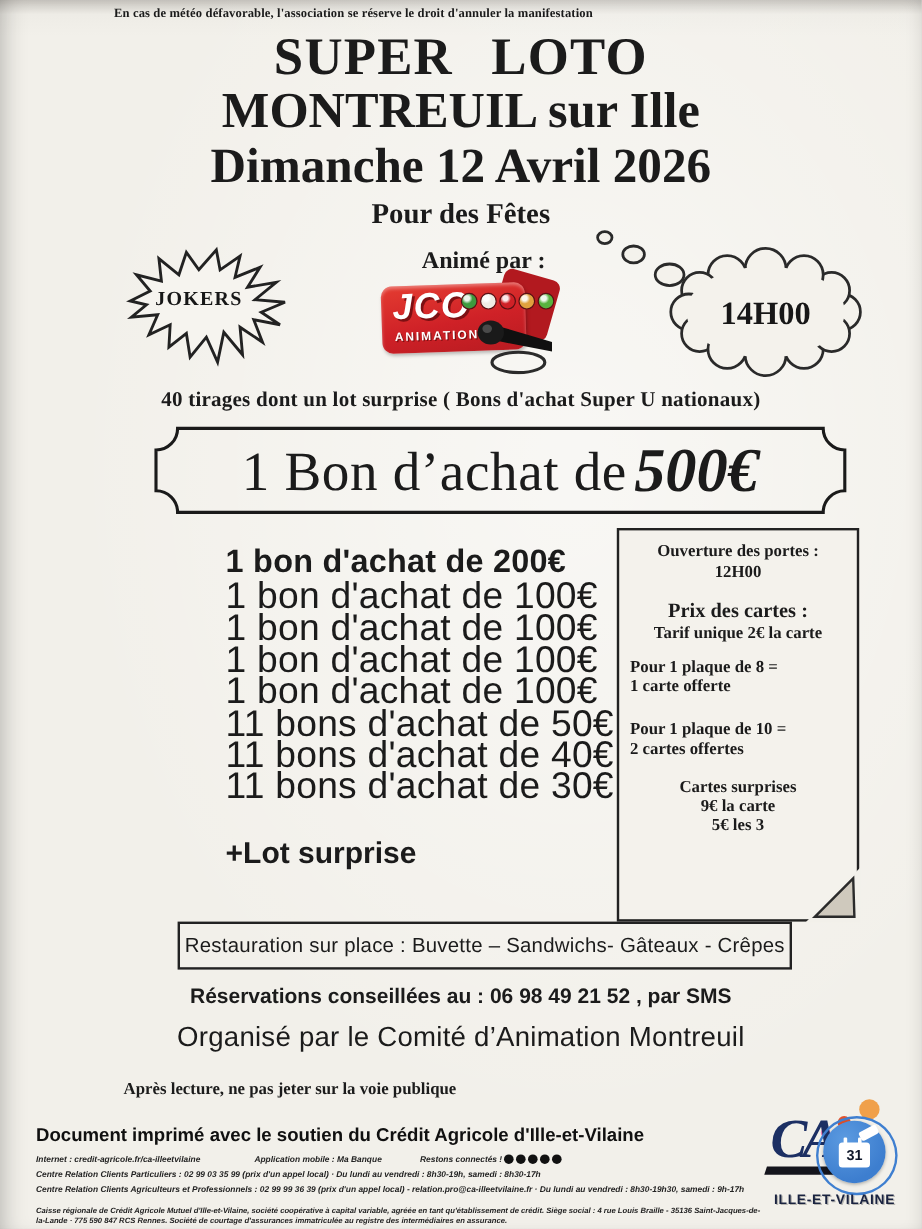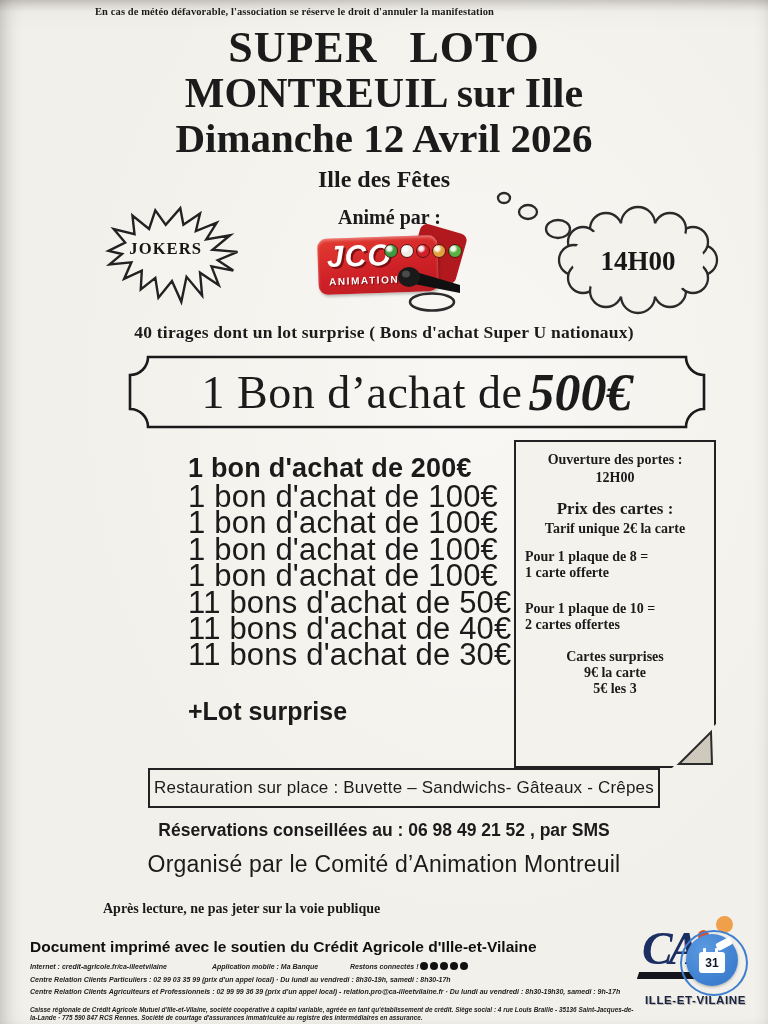--- a/index.html
+++ b/index.html
@@ -11,21 +11,21 @@
       linear-gradient(180deg,#c9c6c0 0px,#eeece6 12px,#f2f0ea 30px,#f2f0ea 100%);
     box-shadow:inset 16px 0 22px -16px rgba(0,0,0,.3), inset -10px 0 18px -14px rgba(0,0,0,.18);
   }
   .abs{position:absolute;}
   .ctr{left:0;right:0;text-align:center;}
   .disclaimer{left:95px;top:6px;width:410px;font-weight:bold;font-size:10.5px;letter-spacing:.1px;}
   .title1{top:22px;font-size:44px;font-weight:bold;word-spacing:20px;letter-spacing:1px;}
   .title2{top:69px;font-size:42px;font-weight:bold;}
   .title3{top:114px;font-size:41px;font-weight:bold;}
   .venue{top:166px;font-size:24px;font-weight:bold;}
-  .animepar{left:338px;top:206px;width:130px;text-align:left;font-size:20px;font-weight:bold;}
+  .animepar{left:338px;top:206px;width:130px;text-align:center;font-size:20px;font-weight:bold;}
 
   
   .star{left:98px;top:203px;width:150px;height:104px;}
   .star svg{width:100%;height:100%;}
 
   
   .jco{left:318px;top:228px;width:152px;height:82px;}
   .jco .flap{position:absolute;right:8px;top:0px;width:48px;height:52px;background:#b2191f;border-radius:7px;transform:rotate(16deg);}
   .jco .plate{position:absolute;left:0;top:9px;width:120px;height:56px;border-radius:9px;
     background:linear-gradient(170deg,#e43c31 0%,#cf2127 55%,#b91b21 100%);transform:rotate(-2deg);
@@ -112,21 +112,21 @@
 </head>
 <body>
 
 <div class="page">
 
   <div class="abs disclaimer">En cas de météo défavorable, l'association se réserve le droit d'annuler la manifestation</div>
 
   <div class="abs ctr title1">SUPER LOTO</div>
   <div class="abs ctr title2">MONTREUIL sur Ille</div>
   <div class="abs ctr title3">Dimanche 12 Avril 2026</div>
-  <div class="abs ctr venue">Ille des Fêtes</div>
+  <div class="abs ctr venue">Pour des Fêtes</div>
 
   <div class="abs star">
     <svg viewBox="0 0 140 100">
       <polygon fill="#f6f4ef" stroke="#222" stroke-width="2.3" points="8,46 24,38 13,25 33,30 31,12 47,25 53,7 63,21 77,5 80,21 96,10 92,27 112,19 102,35 125,31 108,45 132,47 113,55 128,65 107,61 114,79 96,67 98,89 83,71 78,95 69,75 56,91 53,72 39,83 40,65 23,73 30,57 9,59 21,49"></polygon>
       <text x="63" y="49" text-anchor="middle" font-size="16" letter-spacing="1">JOKERS</text>
     </svg>
   </div>
 
   <div class="abs animepar">Animé par :</div>
 

